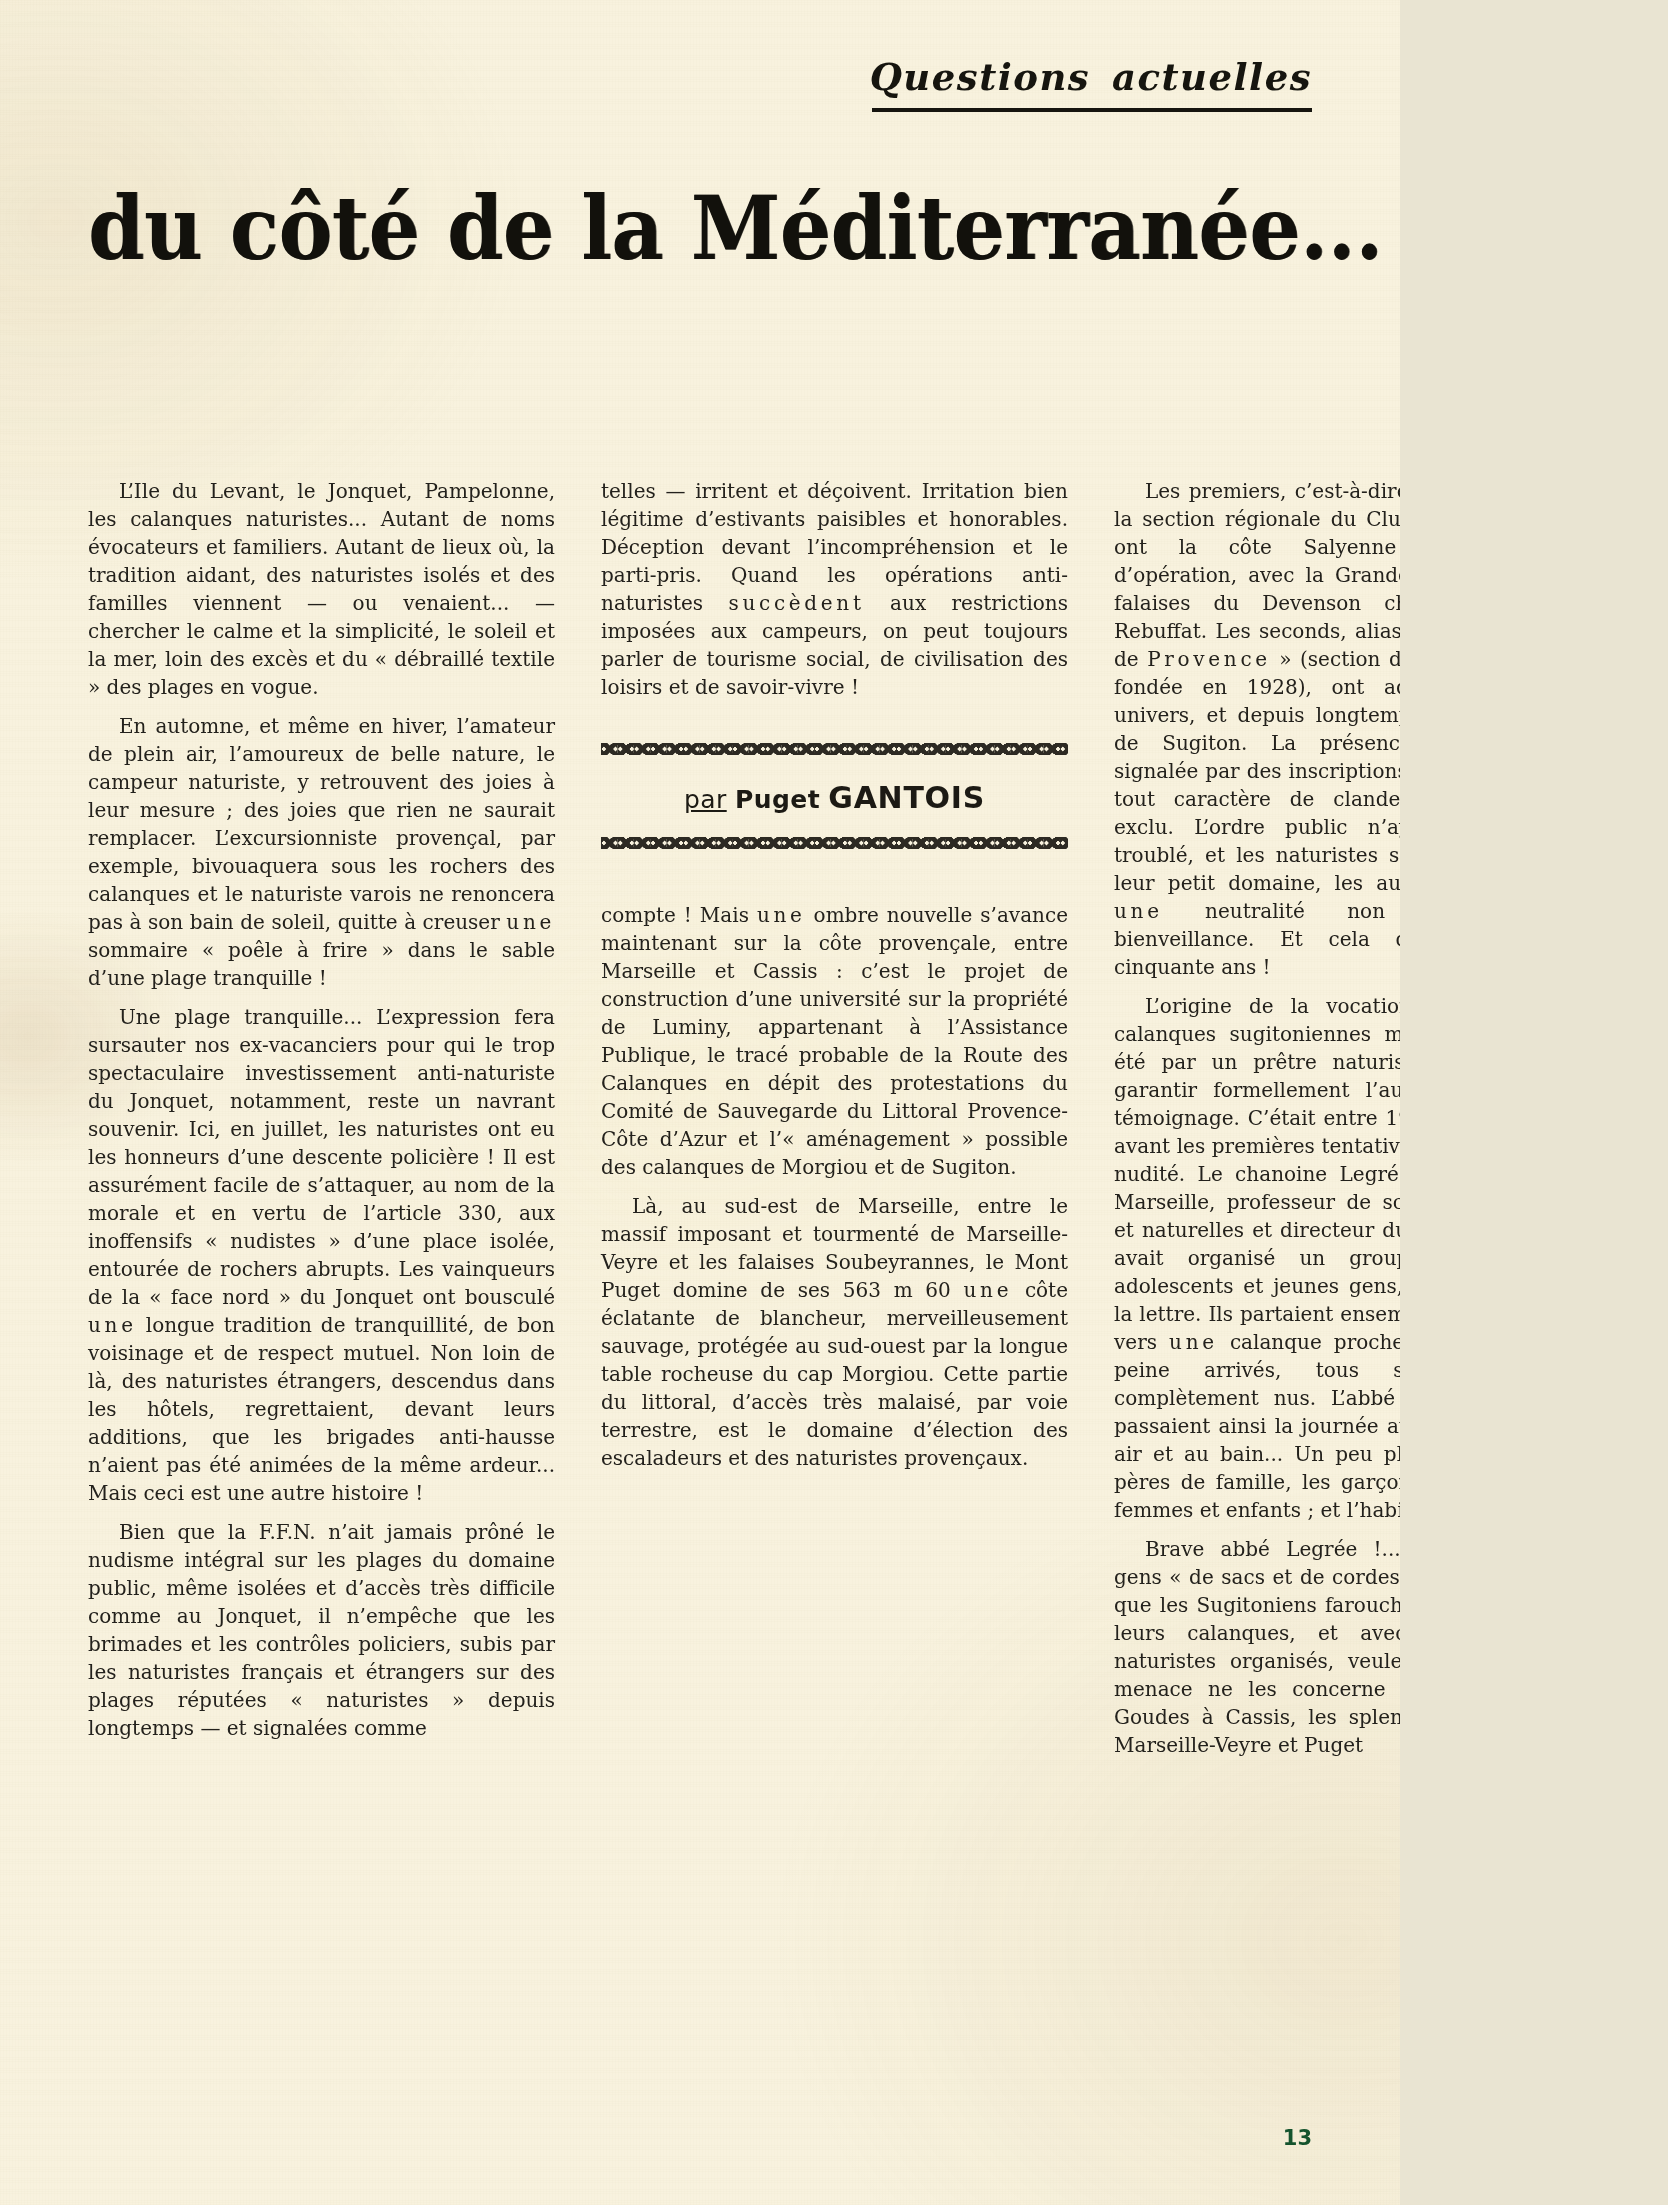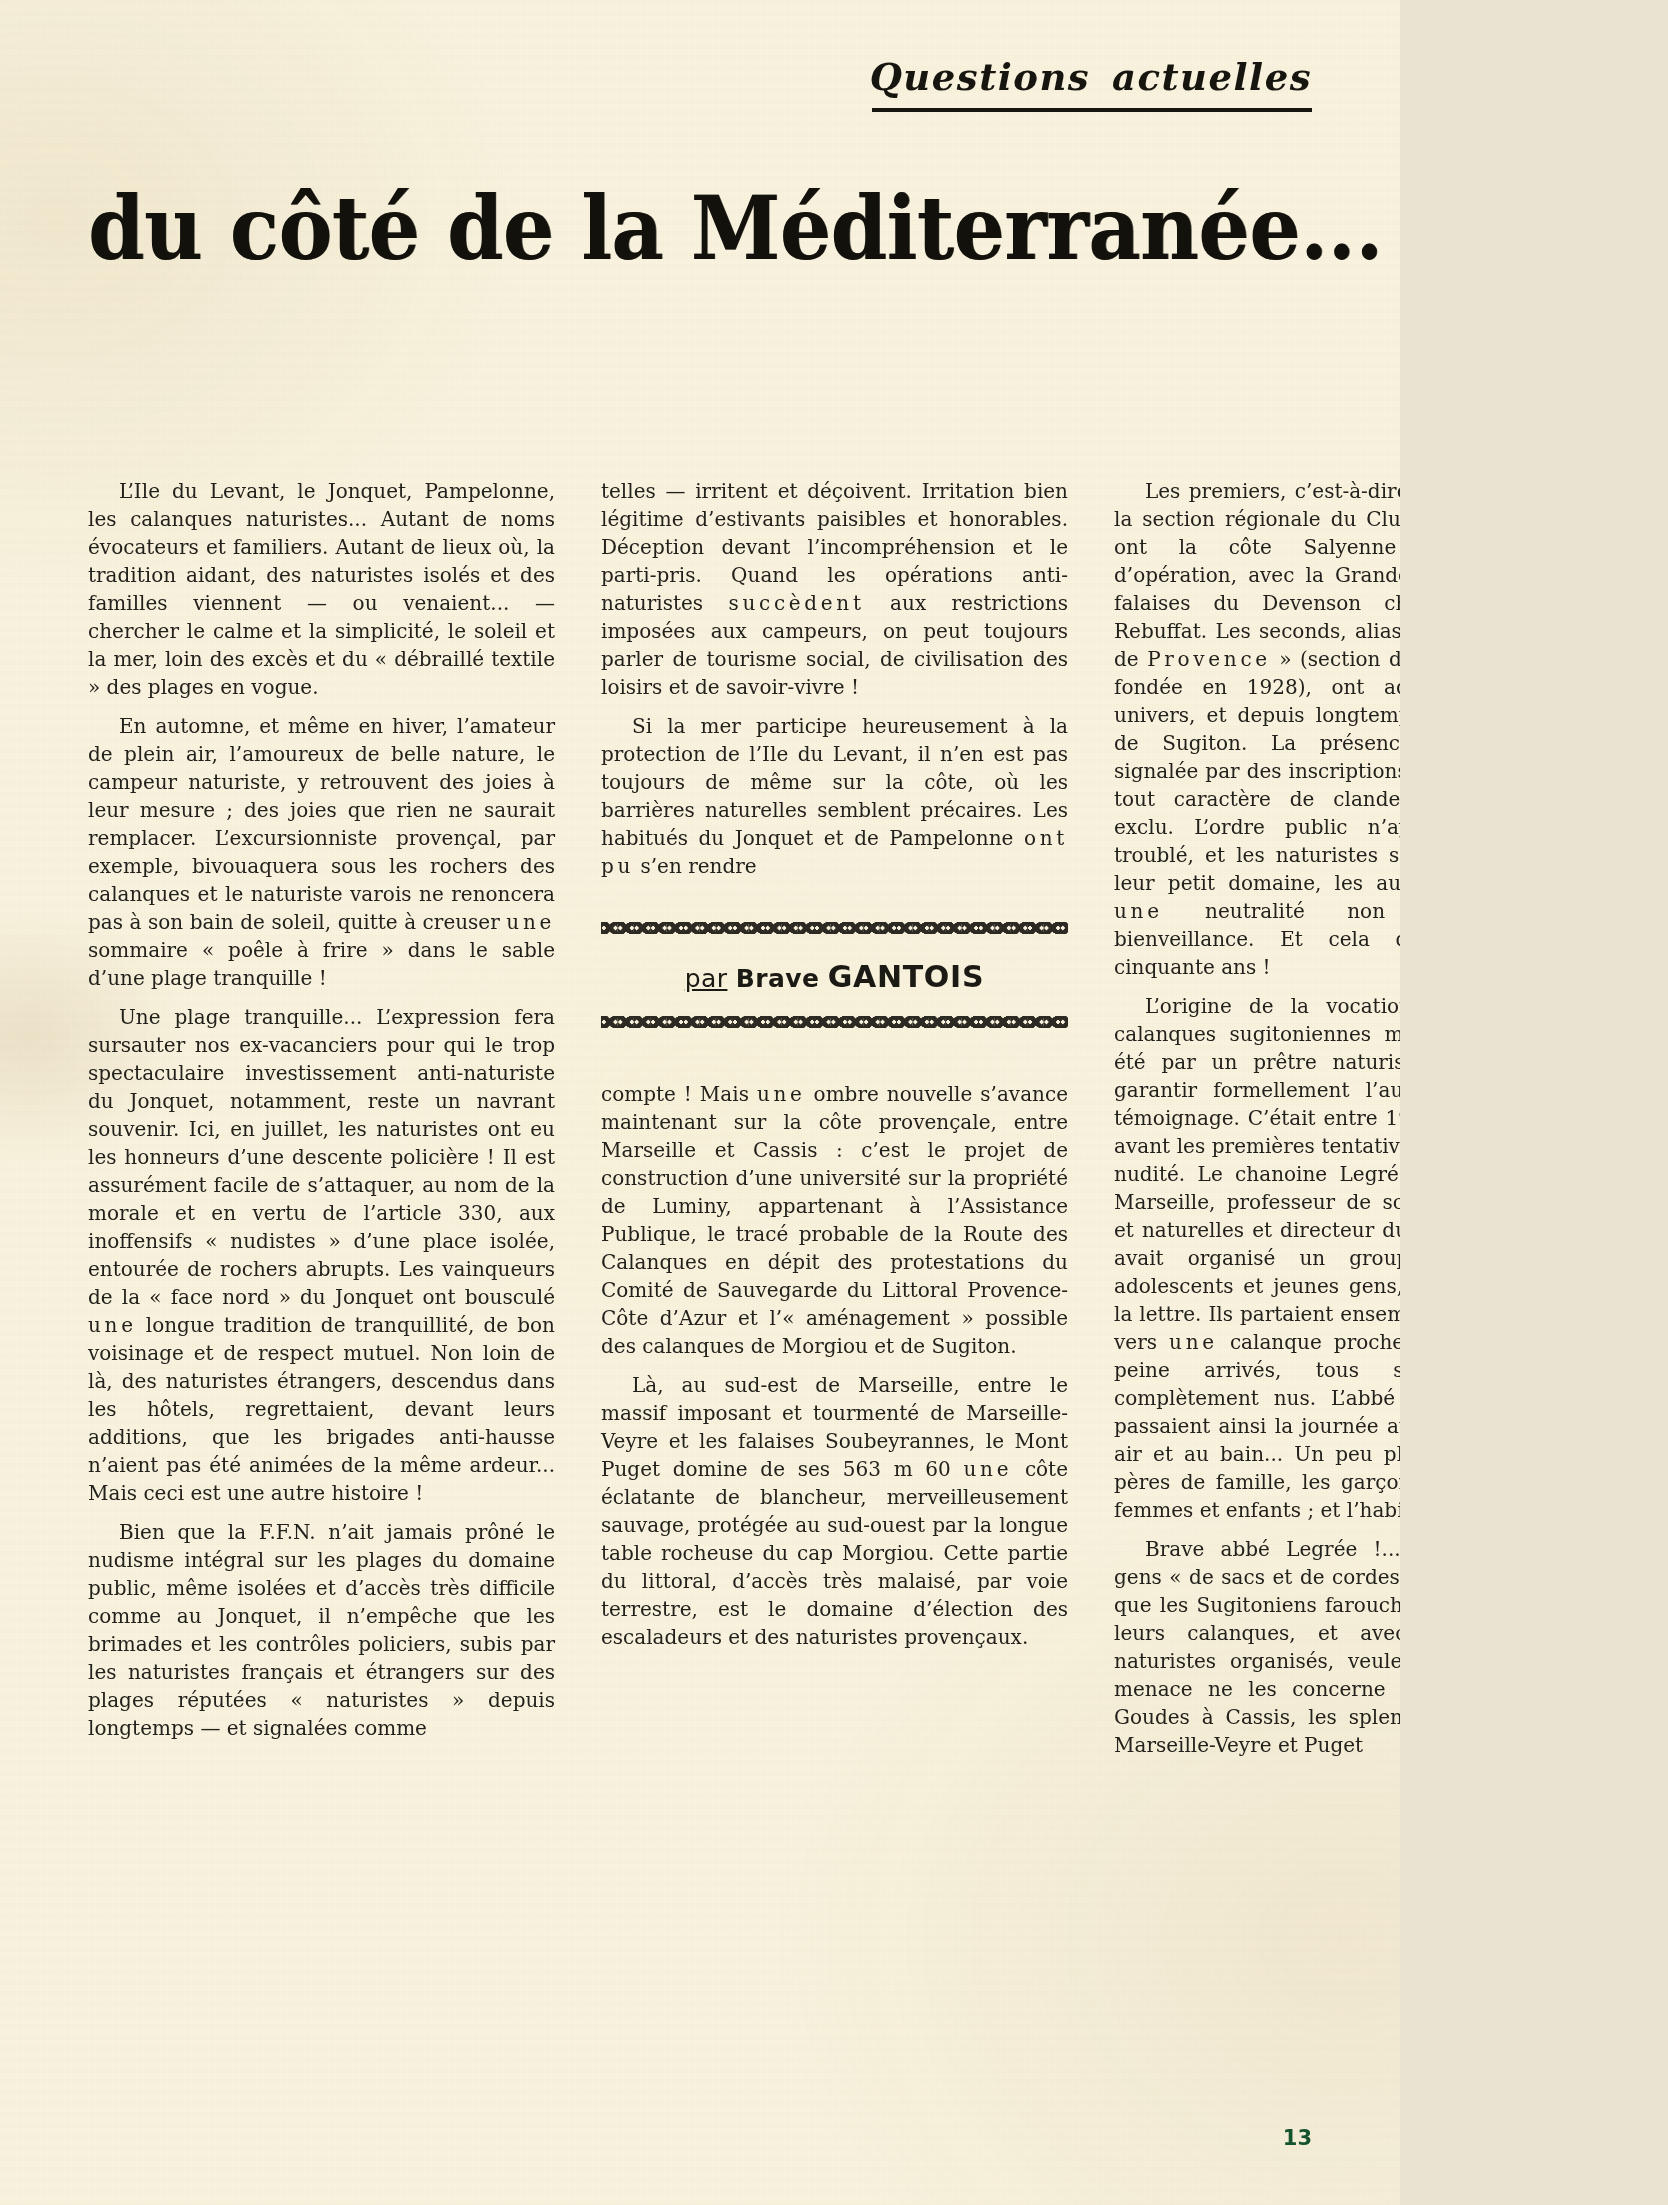--- a/index.html
+++ b/index.html
@@ -177,27 +177,26 @@
 
     <div class="col">
       <p>L’Ile du Levant, le Jonquet, Pampelonne, les calanques naturistes... Autant de noms évocateurs et familiers. Autant de lieux où, la tradition aidant, des naturistes isolés et des familles viennent — ou venaient... — chercher le calme et la simplicité, le soleil et la mer, loin des excès et du « débraillé textile » des plages en vogue.</p>
       <p>En automne, et même en hiver, l’amateur de plein air, l’amoureux de belle nature, le campeur naturiste, y retrouvent des joies à leur mesure ; des joies que rien ne saurait remplacer. L’excursionniste provençal, par exemple, bivouaquera sous les rochers des calanques et le naturiste varois ne renoncera pas à son bain de soleil, quitte à creuser <span class="sp">une</span> sommaire « poêle à frire » dans le sable d’une plage tranquille !</p>
       <p>Une plage tranquille... L’expression fera sursauter nos ex-vacanciers pour qui le trop spectaculaire investissement anti-naturiste du Jonquet, notamment, reste un navrant souvenir. Ici, en juillet, les naturistes ont eu les honneurs d’une descente policière ! Il est assurément facile de s’attaquer, au nom de la morale et en vertu de l’article 330, aux inoffensifs « nudistes » d’une place isolée, entourée de rochers abrupts. Les vainqueurs de la « face nord » du Jonquet ont bousculé <span class="sp">une</span> longue tradition de tranquillité, de bon voisinage et de respect mutuel. Non loin de là, des naturistes étrangers, descendus dans les hôtels, regrettaient, devant leurs additions, que les brigades anti-hausse n’aient pas été animées de la même ardeur... Mais ceci est une autre histoire !</p>
       <p>Bien que la F.F.N. n’ait jamais prôné le nudisme intégral sur les plages du domaine public, même isolées et d’accès très difficile comme au Jonquet, il n’empêche que les brimades et les contrôles policiers, subis par les naturistes français et étrangers sur des plages réputées « naturistes » depuis longtemps — et signalées comme</p>
     </div>
 
     <div class="col">
       <p class="cont">telles — irritent et déçoivent. Irritation bien légitime d’estivants paisibles et honorables. Déception devant l’incompréhension et le parti-pris. Quand les opérations anti-naturistes <span class="sp">succèdent</span> aux restrictions imposées aux campeurs, on peut toujours parler de tourisme social, de civilisation des loisirs et de savoir-vivre !</p>
-      <p>Si la mer participe heureusement à la protection de l’Ile du Levant, il n’en est pas toujours de même sur la côte, où les barrières naturelles semblent précaires. Les habitués du Jonquet et de Pampelonne <span class="sp">ont pu</span> s’en rendre</p>
 
       <div class="byline">
         <div class="orn-rule"></div>
         <div class="byline-name">
           <span class="par">par</span>
-          <span class="first">Brave</span>
+          <span class="first">Puget</span>
           <span class="last">GANTOIS</span>
         </div>
         <div class="orn-rule"></div>
       </div>
 
       <p class="cont">compte ! Mais <span class="sp">une</span> ombre nouvelle s’avance maintenant sur la côte provençale, entre Marseille et Cassis : c’est le projet de construction d’une université sur la propriété de Luminy, appartenant à l’Assistance Publique, le tracé probable de la Route des Calanques en dépit des protestations du Comité de Sauvegarde du Littoral Provence-Côte d’Azur et l’« aménagement » possible des calanques de Morgiou et de Sugiton.</p>
       <p>Là, au sud-est de Marseille, entre le massif imposant et tourmenté de Marseille-Veyre et les falaises Soubeyrannes, le Mont Puget domine de ses 563 m 60 <span class="sp">une</span> côte éclatante de blancheur, merveilleusement sauvage, protégée au sud-ouest par la longue table rocheuse du cap Morgiou. Cette partie du littoral, d’accès très malaisé, par voie terrestre, est le domaine d’élection des escaladeurs et des naturistes provençaux.</p>
     </div>
 
     <div class="col">

